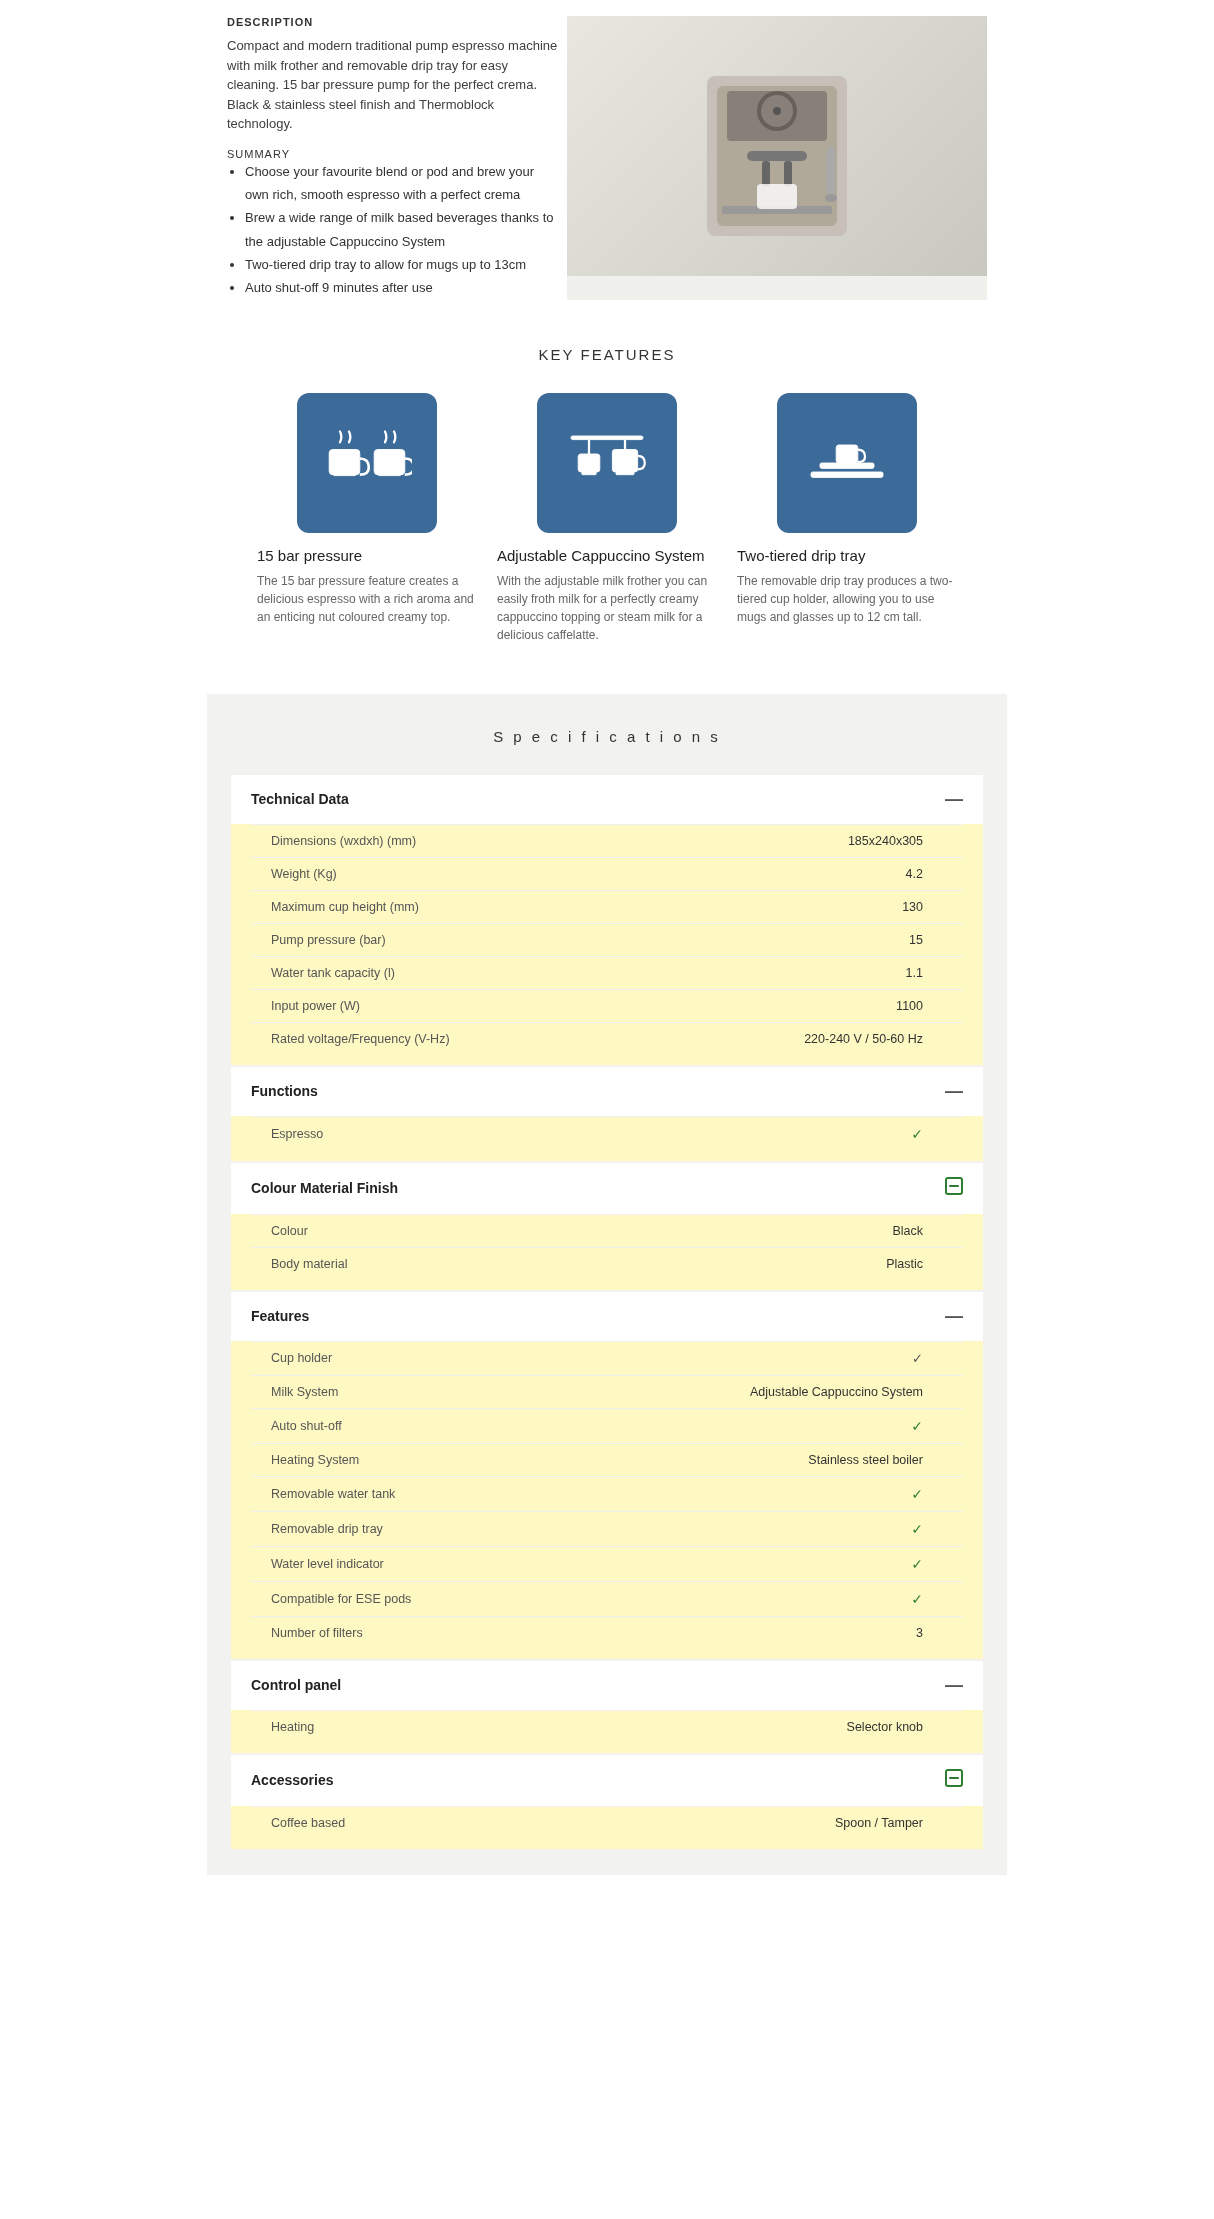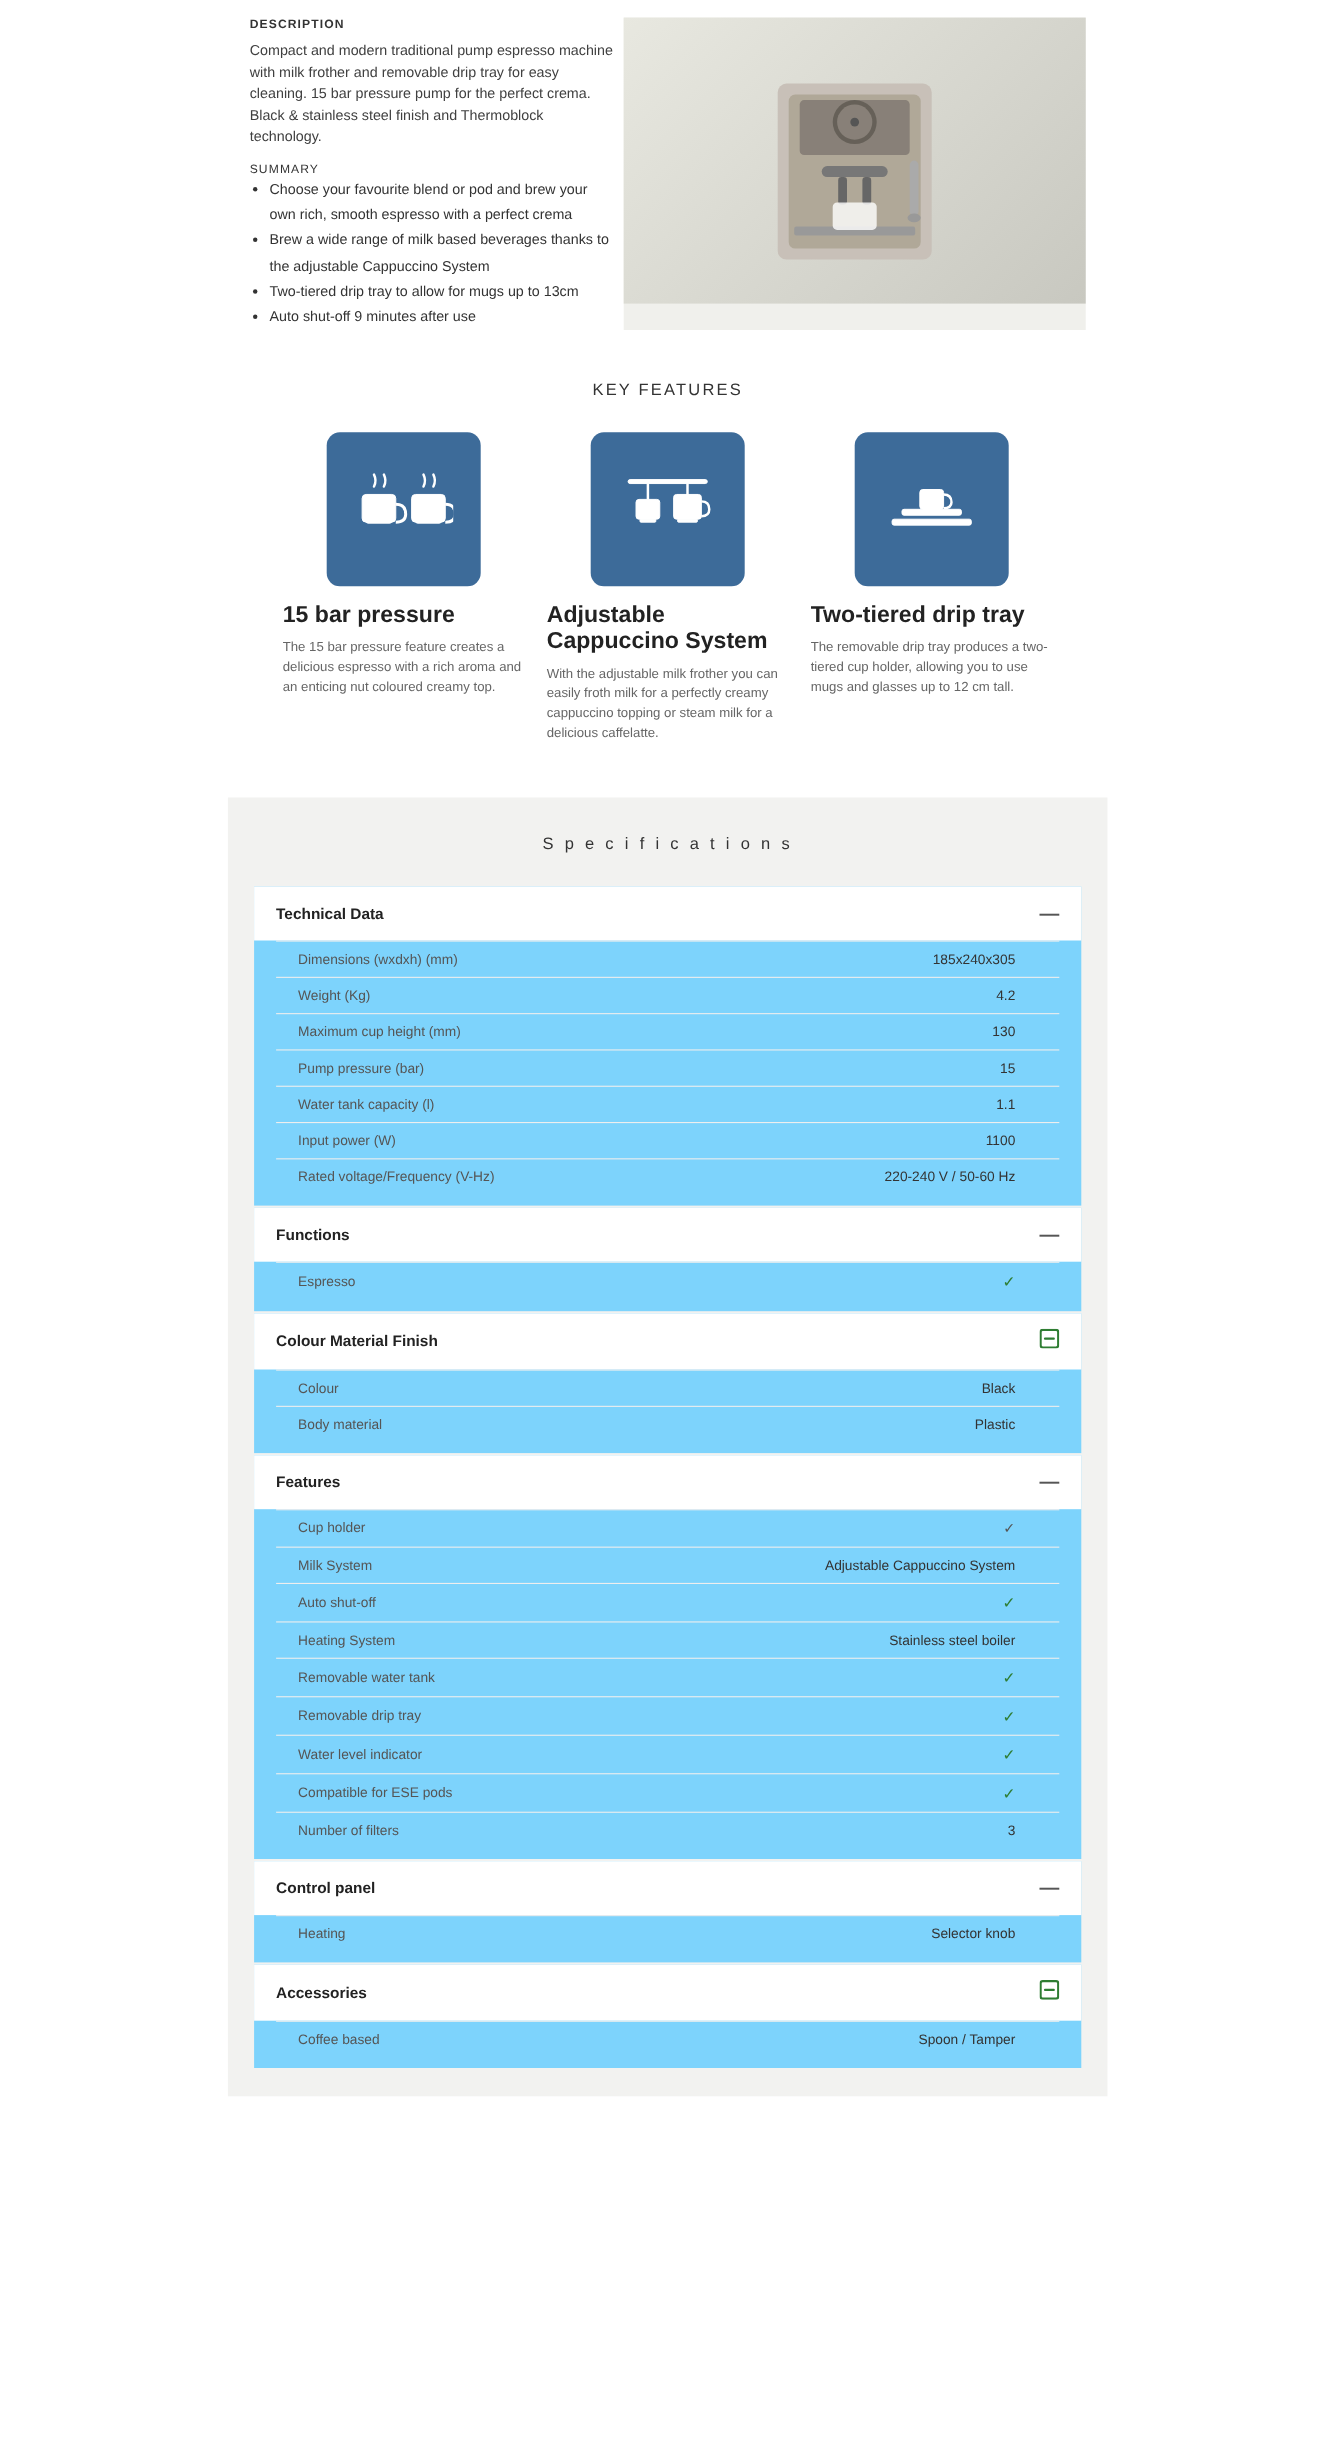--- a/index.html
+++ b/index.html
@@ -97,22 +97,22 @@
       justify-content: center;
       margin: 0 auto 14px auto;
     }
     .feature-icon-box svg {
       width: 90px;
       height: 90px;
       fill: white;
       stroke: white;
     }
     .feature-title {
-      font-size: 21px;
-      font-weight: bold;
+      font-size: 15px;
+      font-weight: normal;
       margin-bottom: 8px;
       color: #222;
     }
     .feature-desc {
       font-size: 12px;
       color: #666;
       line-height: 1.5;
     }
 
     
@@ -124,21 +124,21 @@
       text-align: center;
       font-size: 15px;
       letter-spacing: 3px;
       font-weight: normal;
       color: #333;
       margin-bottom: 20px;
       padding: 10px 0;
     }
 
     .spec-group {
-      background: #7dd3fc;
+      background: #fef9c3;
       margin-bottom: 2px;
     }
     .spec-group-header {
       display: flex;
       justify-content: space-between;
       align-items: center;
       padding: 14px 20px;
       background: #fff;
       cursor: pointer;
     }

